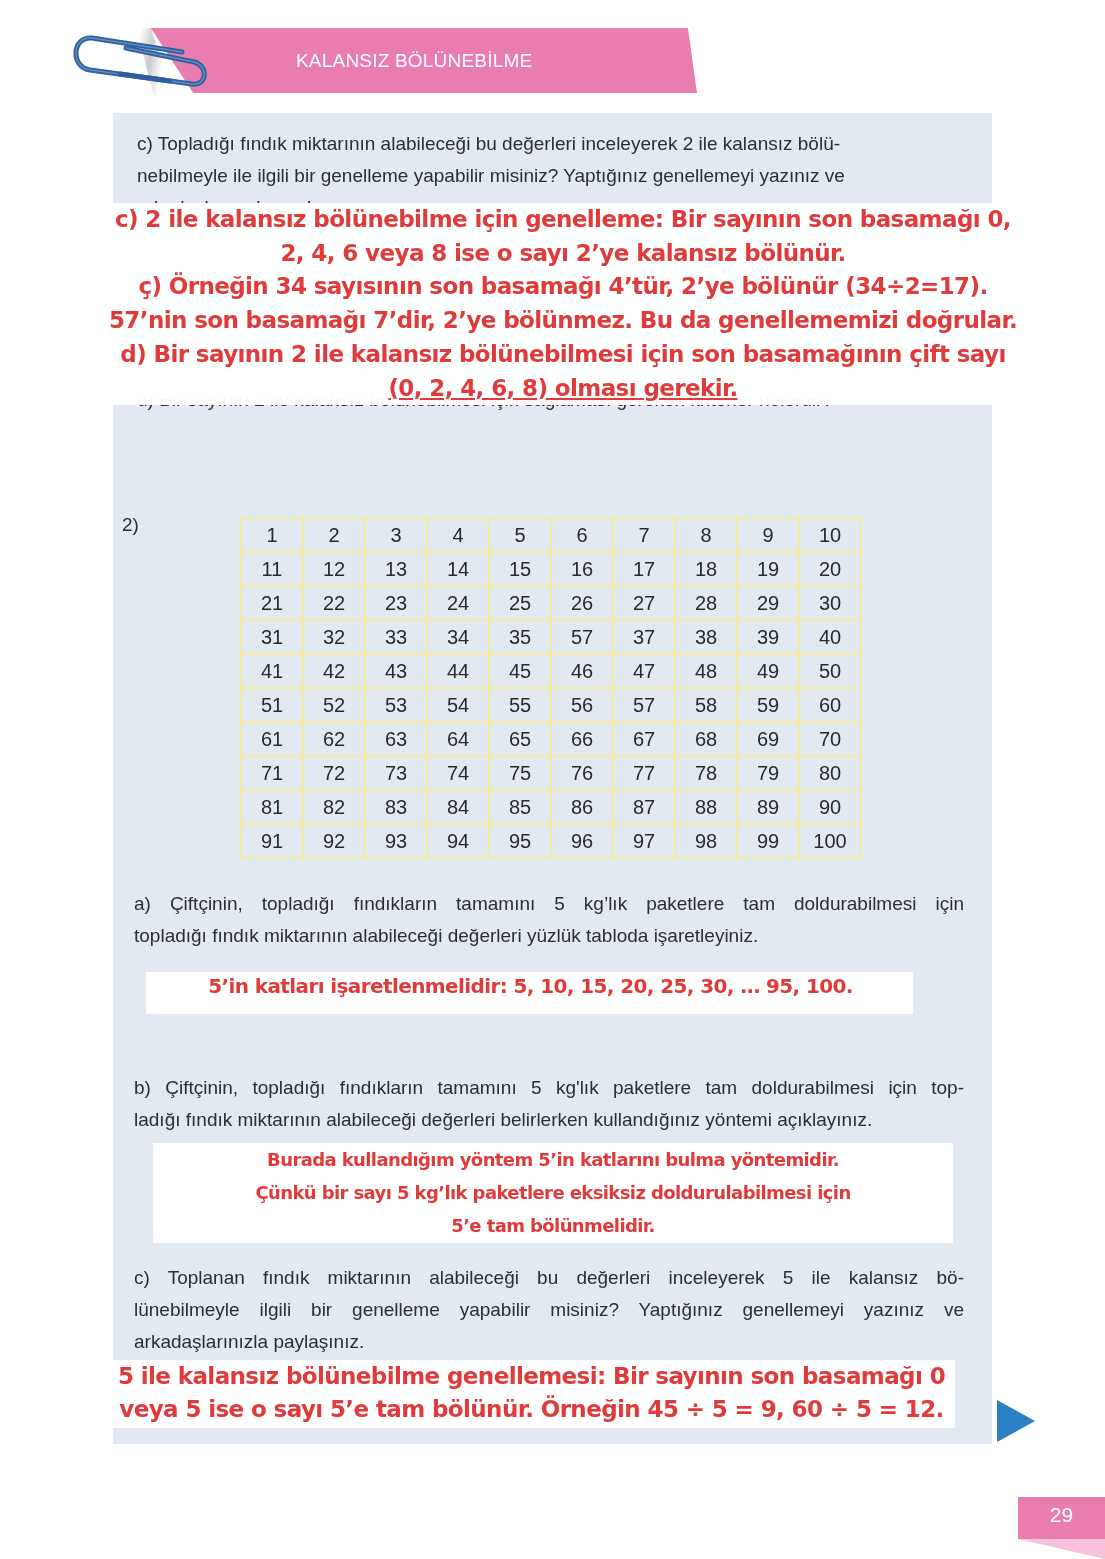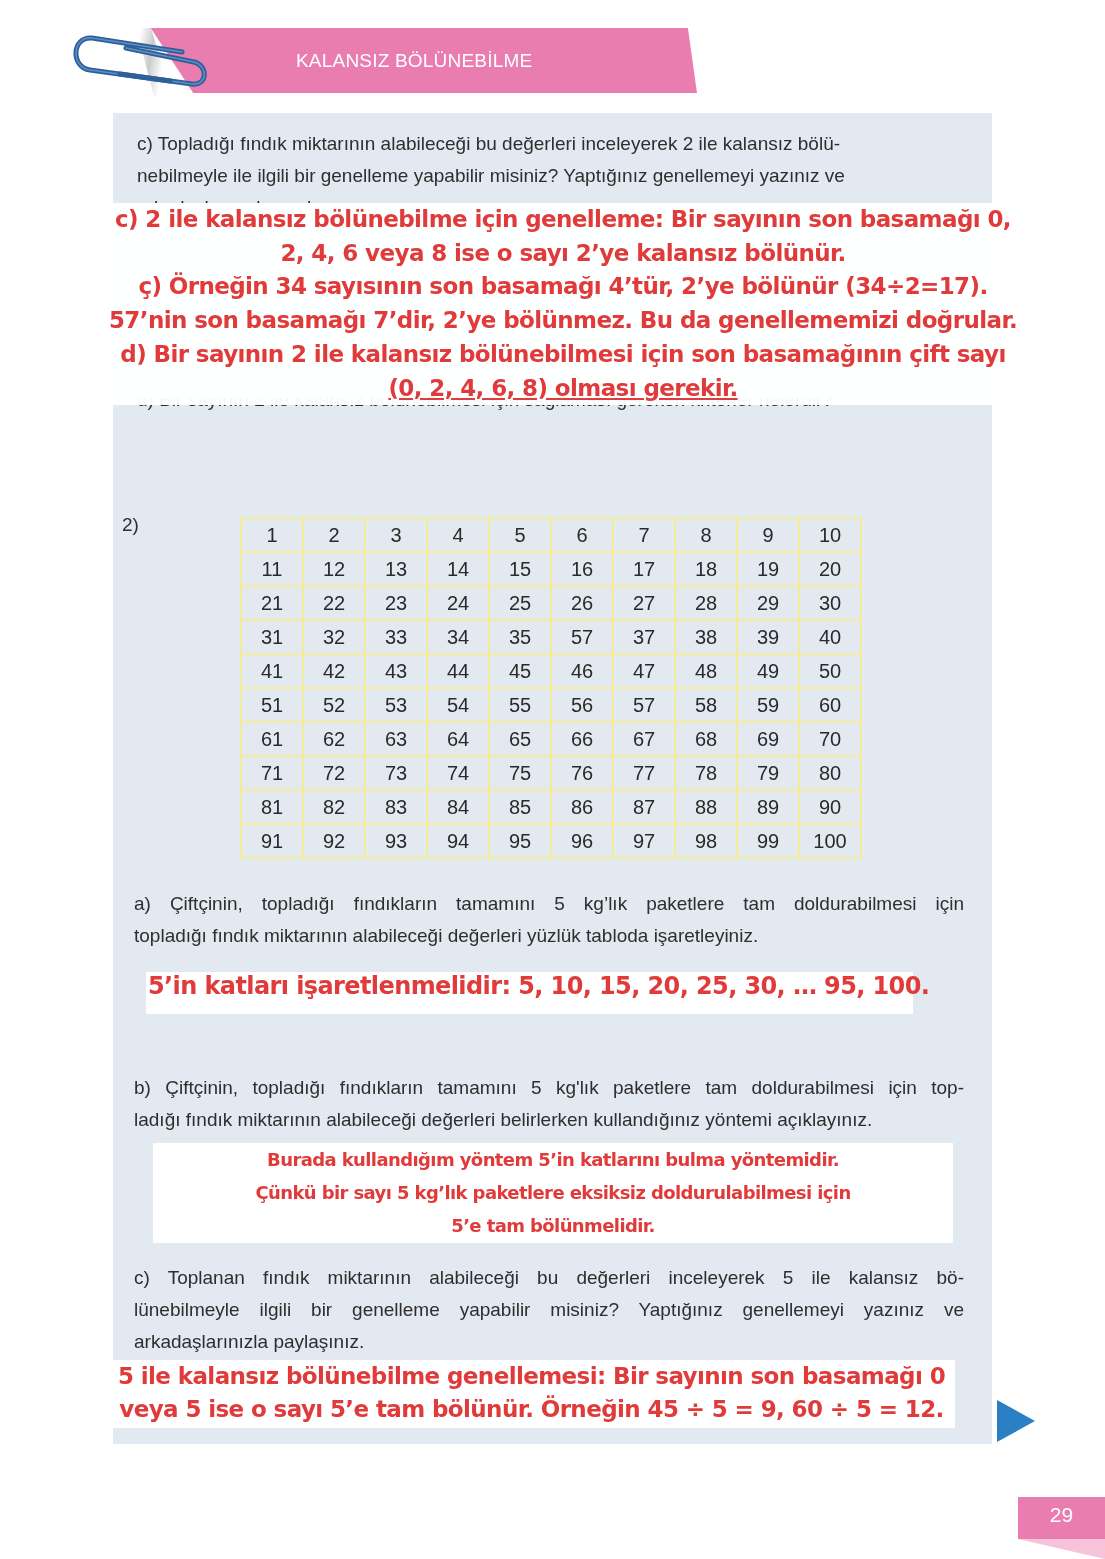--- a/index.html
+++ b/index.html
@@ -228,21 +228,21 @@
         <td>100</td>
       </tr>
     </tbody>
 </table>
 
 <div class="q" style="left:134px; top:888px; width:830px;">
   <div style="text-align-last:justify;">a) Çiftçinin, topladığı fındıkların tamamını 5 kg’lık paketlere tam doldurabilmesi için</div>
   <div>topladığı fındık miktarının alabileceği değerleri yüzlük tabloda işaretleyiniz.</div>
 </div>
 
-<div class="answer" style="left:146px; top:972px; width:767px; height:42px; font-size:24px; line-height:28px;">
+<div class="answer" style="left:146px; top:972px; width:767px; height:42px; font-size:20px; line-height:28px;">
   <div style="padding:0 0 0 2px;">5’in katları işaretlenmelidir: 5, 10, 15, 20, 25, 30, … 95, 100.</div>
 </div>
 
 <div class="q" style="left:134px; top:1072px; width:830px;">
   <div style="text-align-last:justify;">b) Çiftçinin, topladığı fındıkların tamamını 5 kg'lık paketlere tam doldurabilmesi için top-</div>
   <div>ladığı fındık miktarının alabileceği değerleri belirlerken kullandığınız yöntemi açıklayınız.</div>
 </div>
 
 <div class="answer" style="left:153px; top:1143px; width:800px; height:100px; font-size:18px; line-height:33px;">
   <div>Burada kullandığım yöntem 5’in katlarını bulma yöntemidir.</div>

